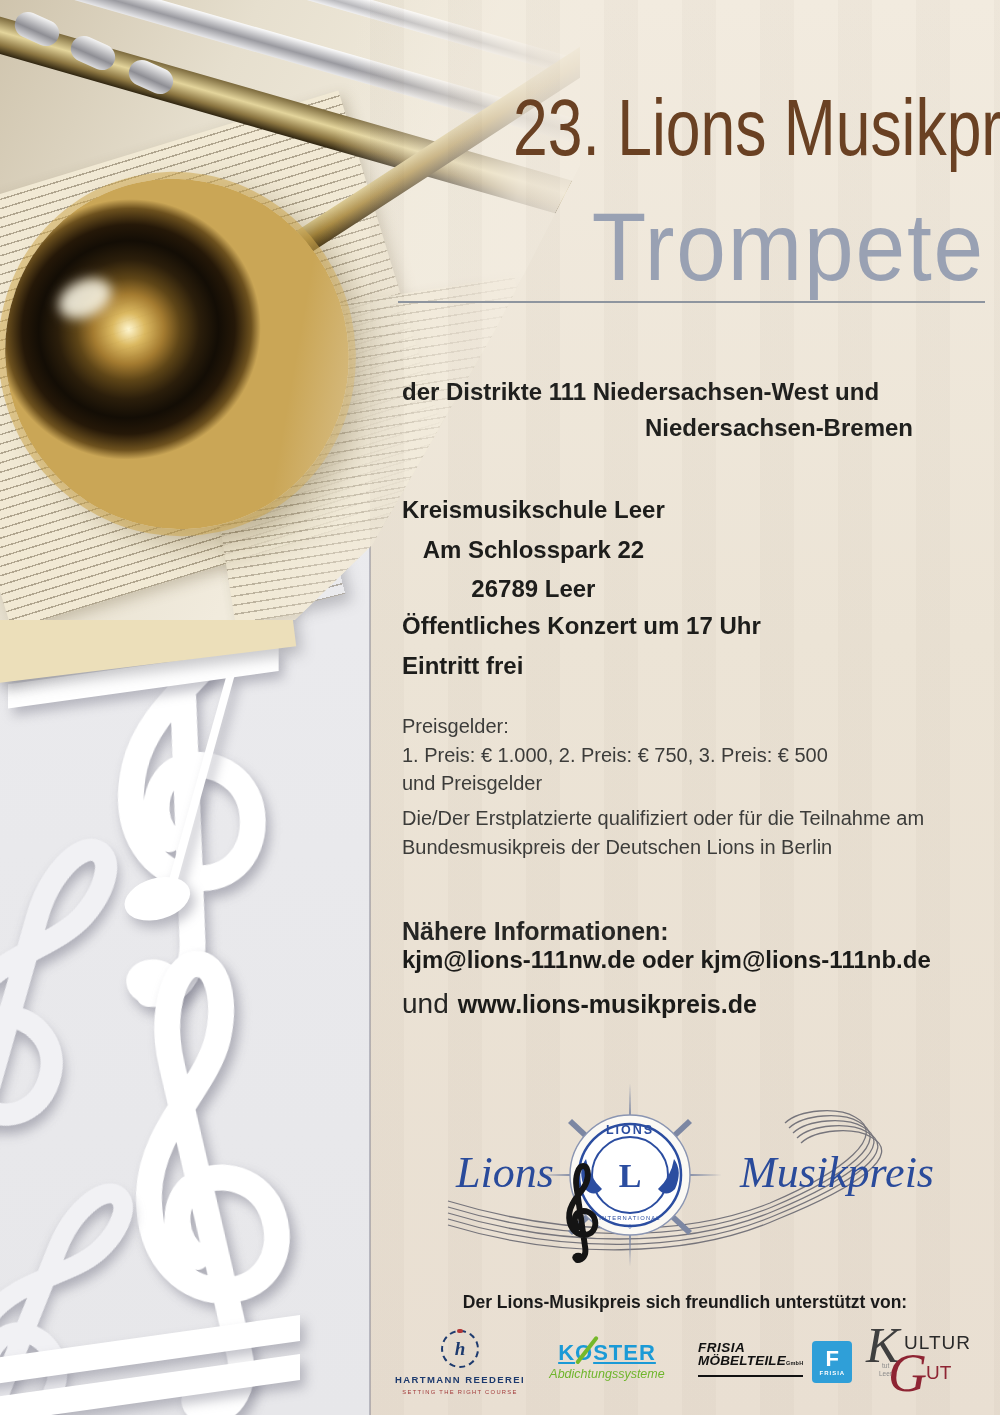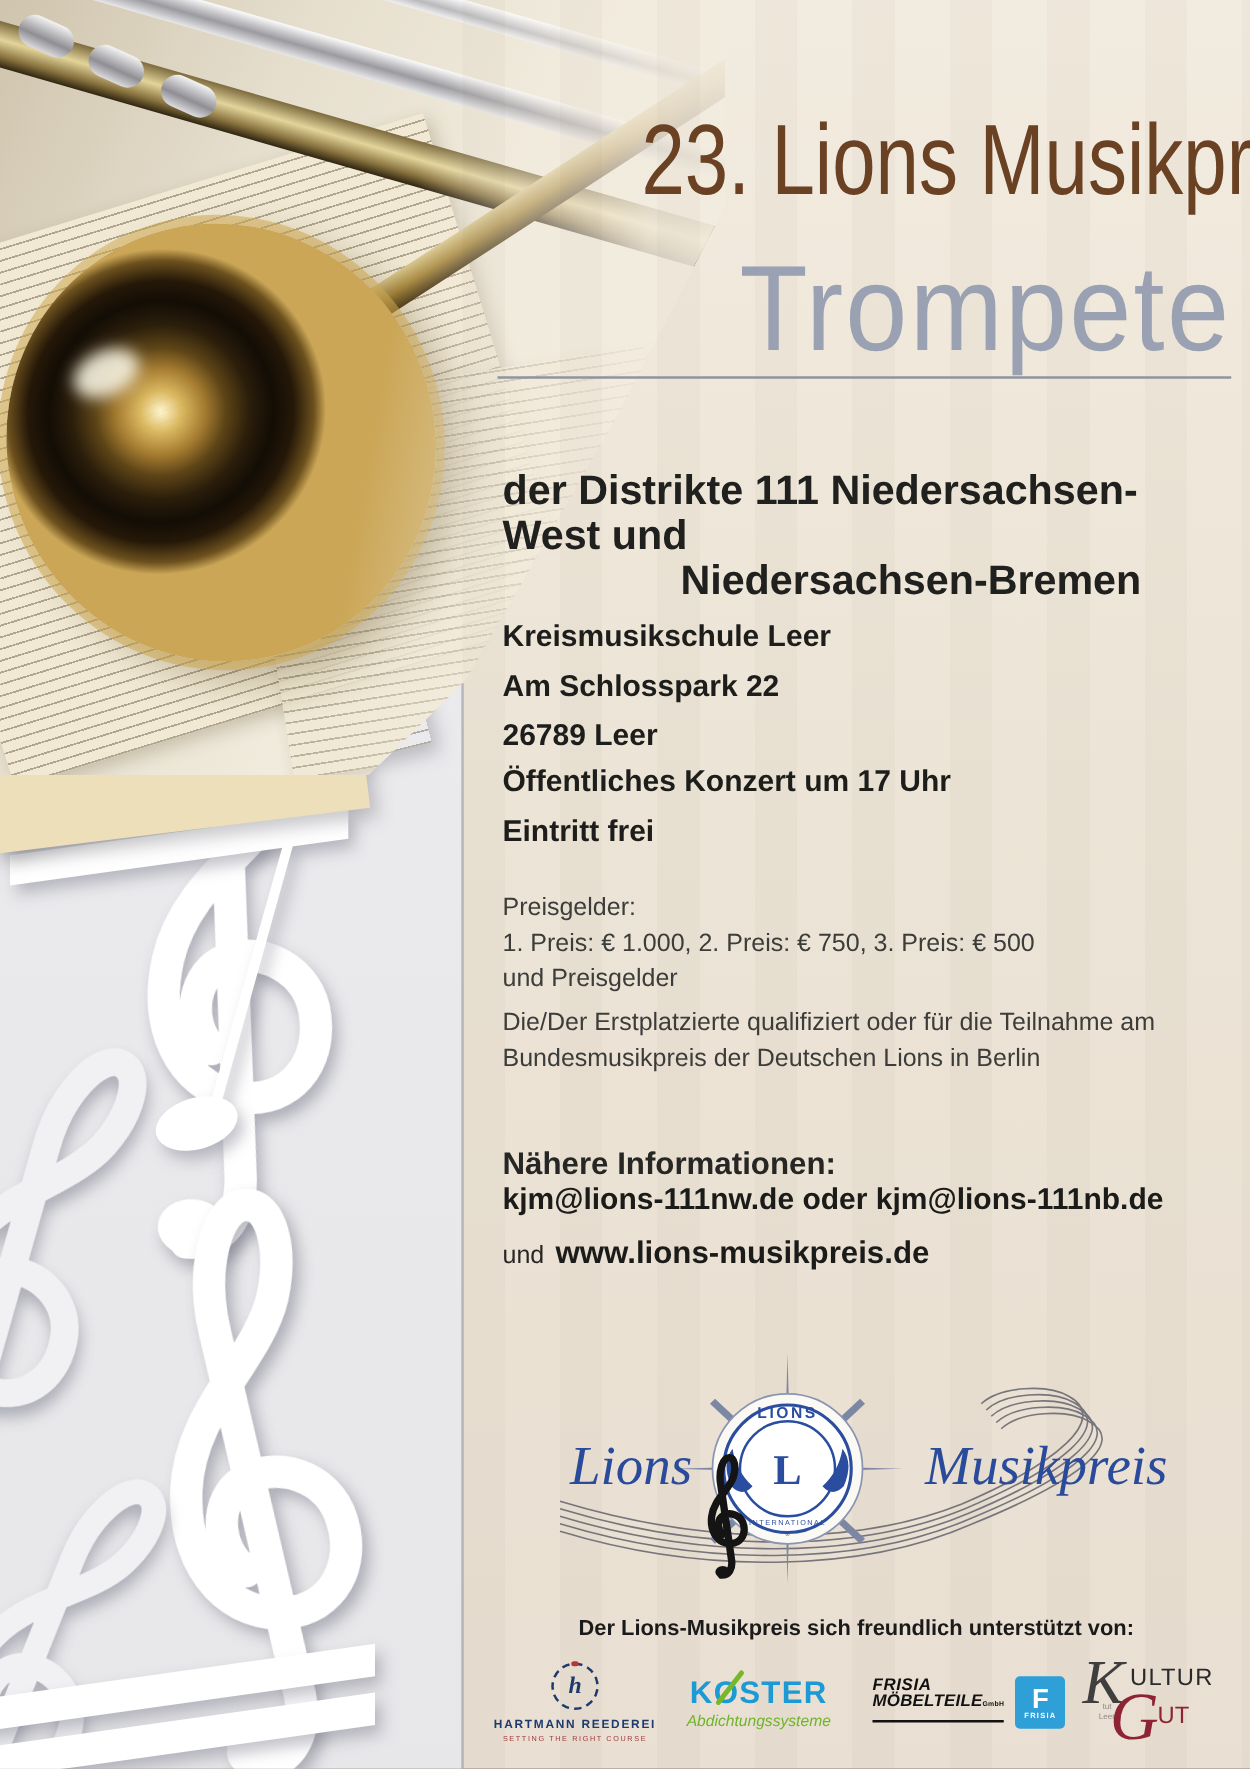--- a/index.html
+++ b/index.html
@@ -56,50 +56,50 @@
   
   .title{position:absolute;left:380px;right:15px;top:86px;text-align:right;
     font-size:80px;line-height:1.05;color:#6a4123;font-weight:400;white-space:nowrap;
     transform:scaleX(.78);transform-origin:right center;}
   .subtitle{position:absolute;left:380px;right:15px;top:198px;text-align:right;
     font-size:97px;line-height:1;color:#99a1b3;font-weight:400;letter-spacing:2px;
     transform:scaleX(.92);transform-origin:right center;}
   .rule{position:absolute;left:398px;top:301px;width:587px;height:2px;background:#8e959f;}
   
   .districts{position:absolute;left:402px;top:374px;width:545px;
-    font-size:33px;font-weight:700;color:#20201e;line-height:36px;}
+    font-size:24px;font-weight:700;color:#20201e;line-height:36px;}
   .districts .l2{text-align:right;padding-right:34px;}
   .block-bold{position:absolute;left:402px;font-size:24px;font-weight:700;color:#1d1d1b;line-height:39.5px;}
-  .venue{top:490px;}
+  .venue{top:490px;text-align:center;}
   .event{top:606px;}
   .block-reg{position:absolute;left:402px;font-size:20px;font-weight:400;color:#3c3c3a;line-height:28.5px;}
   .prizes{top:712px;}
   .qualification{top:804px;}
   .info-heading{position:absolute;left:402px;top:917px;font-size:25px;color:#262624;font-weight:bold;}
   .emails{position:absolute;left:402px;top:946px;font-size:24px;font-weight:700;color:#1b1b19;}
   .site-line{position:absolute;left:402px;top:988px;display:flex;align-items:baseline;gap:9px;}
-  .site-line .und{font-size:20px;color:#262624;}
+  .site-line .und{font-size:28px;color:#262624;}
   .site-line .site{font-size:25px;font-weight:700;color:#1b1b19;}
   
   .logo-svg{position:absolute;left:440px;top:1083px;width:510px;height:185px;}
   .logo-word{font-family:"Liberation Serif",serif;font-style:italic;font-size:44px;fill:#2a4b9b;}
   .emblem-small{font-family:"Liberation Sans",sans-serif;fill:#2b4da0;}
   
   .sponsors-heading{position:absolute;left:370px;width:630px;top:1292px;text-align:center;
     font-size:17.5px;font-weight:700;color:#1a1a1a;}
   .sponsor{position:absolute;text-align:center;}
   .hartmann{left:393px;top:1330px;width:134px;}
   .hartmann .circ{width:34px;height:34px;margin:0 auto 6px;border:2px dashed #1d3a6e;border-radius:50%;
     display:flex;align-items:center;justify-content:center;position:relative;}
   .hartmann .circ .dot{position:absolute;top:-3px;left:50%;margin-left:-3px;width:6px;height:4px;background:#b23737;border-radius:2px;}
   .hartmann .circ .h{font-family:"Liberation Serif",serif;font-style:italic;font-weight:700;font-size:19px;color:#1d3a6e;}
   .hartmann .name{font-size:9.5px;font-weight:700;color:#1d3a6e;letter-spacing:1.4px;white-space:nowrap;text-align:center;}
   .hartmann .tag{margin-top:4px;font-size:5.8px;color:#a23a3a;letter-spacing:1.3px;white-space:nowrap;}
   .koester{left:542px;top:1340px;width:130px;}
-  .koester .name{font-size:25px;font-weight:800;color:#1b9ad6;letter-spacing:1px;white-space:nowrap;}
+  .koester .name{font-size:22px;font-weight:800;color:#1b9ad6;letter-spacing:1px;white-space:nowrap;text-decoration:underline;}
   .koester .o{position:relative;display:inline-block;}
   .koester .o::after{content:"";position:absolute;left:54%;top:-7px;width:3.5px;height:34px;
     background:#76b82a;transform:rotate(38deg);border-radius:2px;}
   .koester .sub{font-size:12.5px;font-style:italic;color:#6fb52c;margin-top:1px;}
   .frisia{left:698px;top:1341px;width:160px;display:flex;align-items:flex-start;gap:9px;text-align:left;}
   .frisia .txt{border-bottom:2px solid #111;padding-bottom:5px;}
   .frisia .l1{font-size:13.5px;font-weight:800;font-style:italic;color:#111;line-height:13px;letter-spacing:.5px;}
   .frisia .l2{font-size:13.5px;font-weight:800;font-style:italic;color:#111;line-height:14px;letter-spacing:.2px;}
   .frisia .gmbh{font-size:5.5px;font-weight:700;font-style:normal;}
   .frisia .badge{width:40px;height:42px;background:#2f9fd8;border-radius:4px;flex:0 0 auto;

